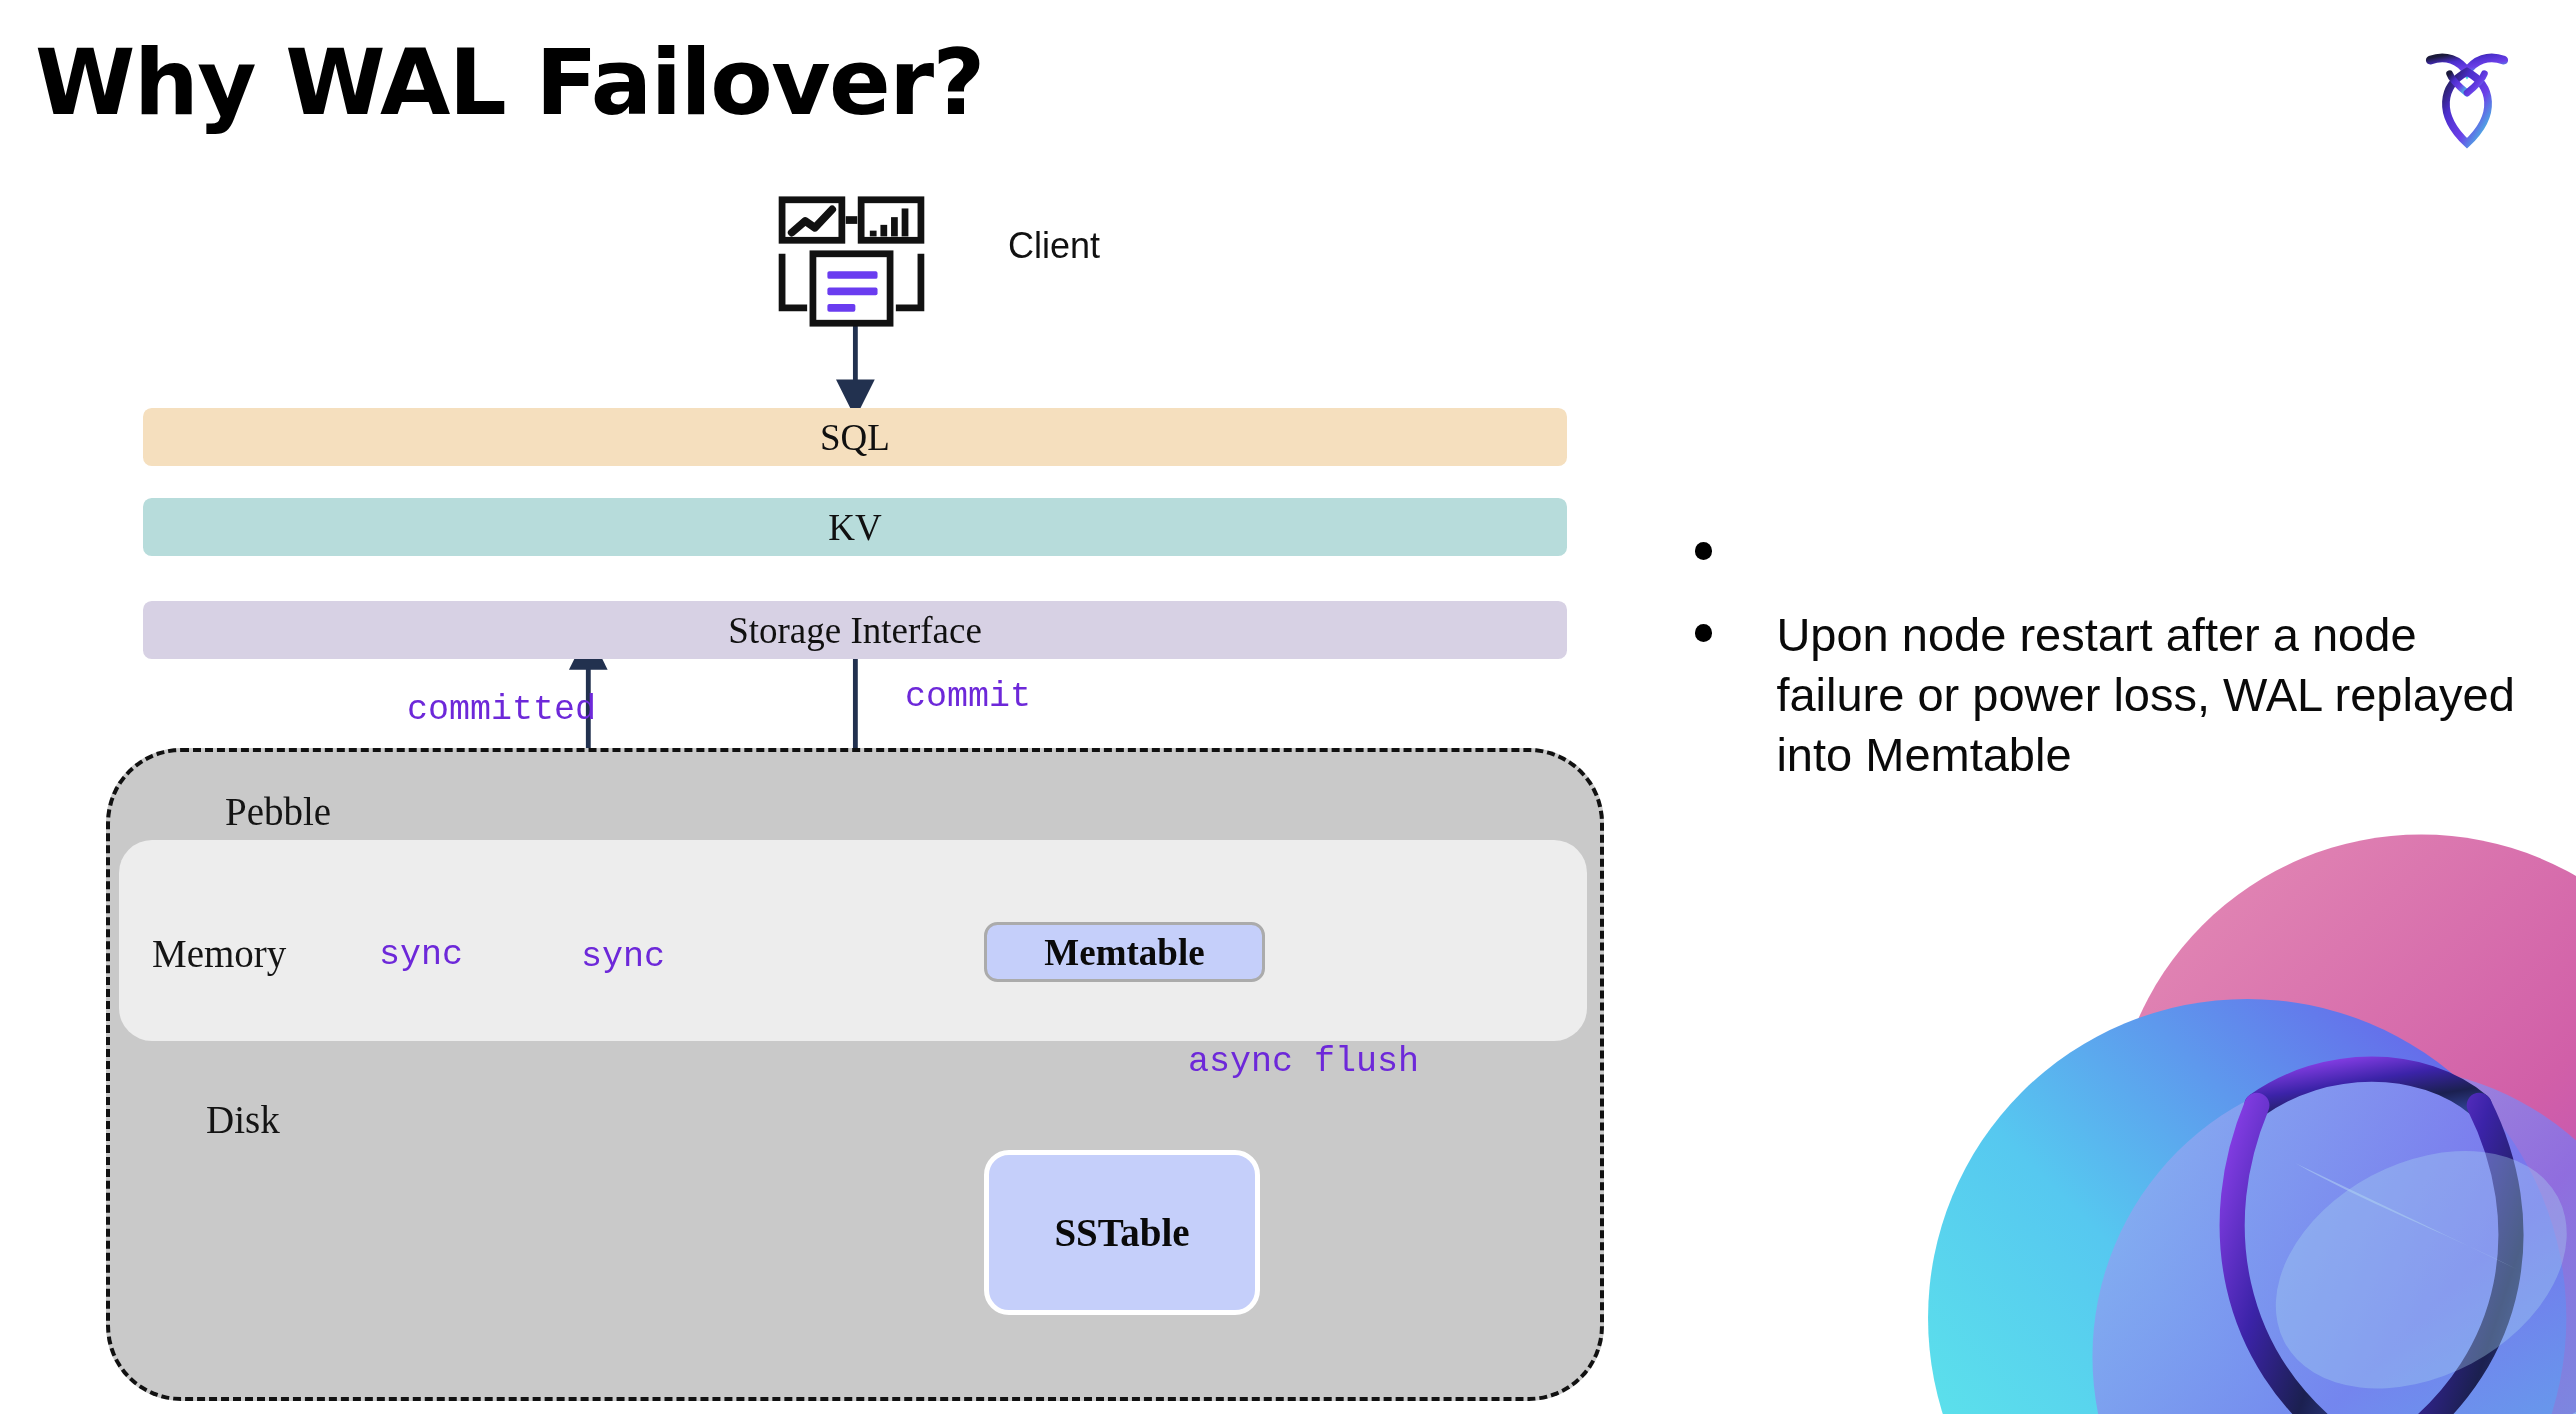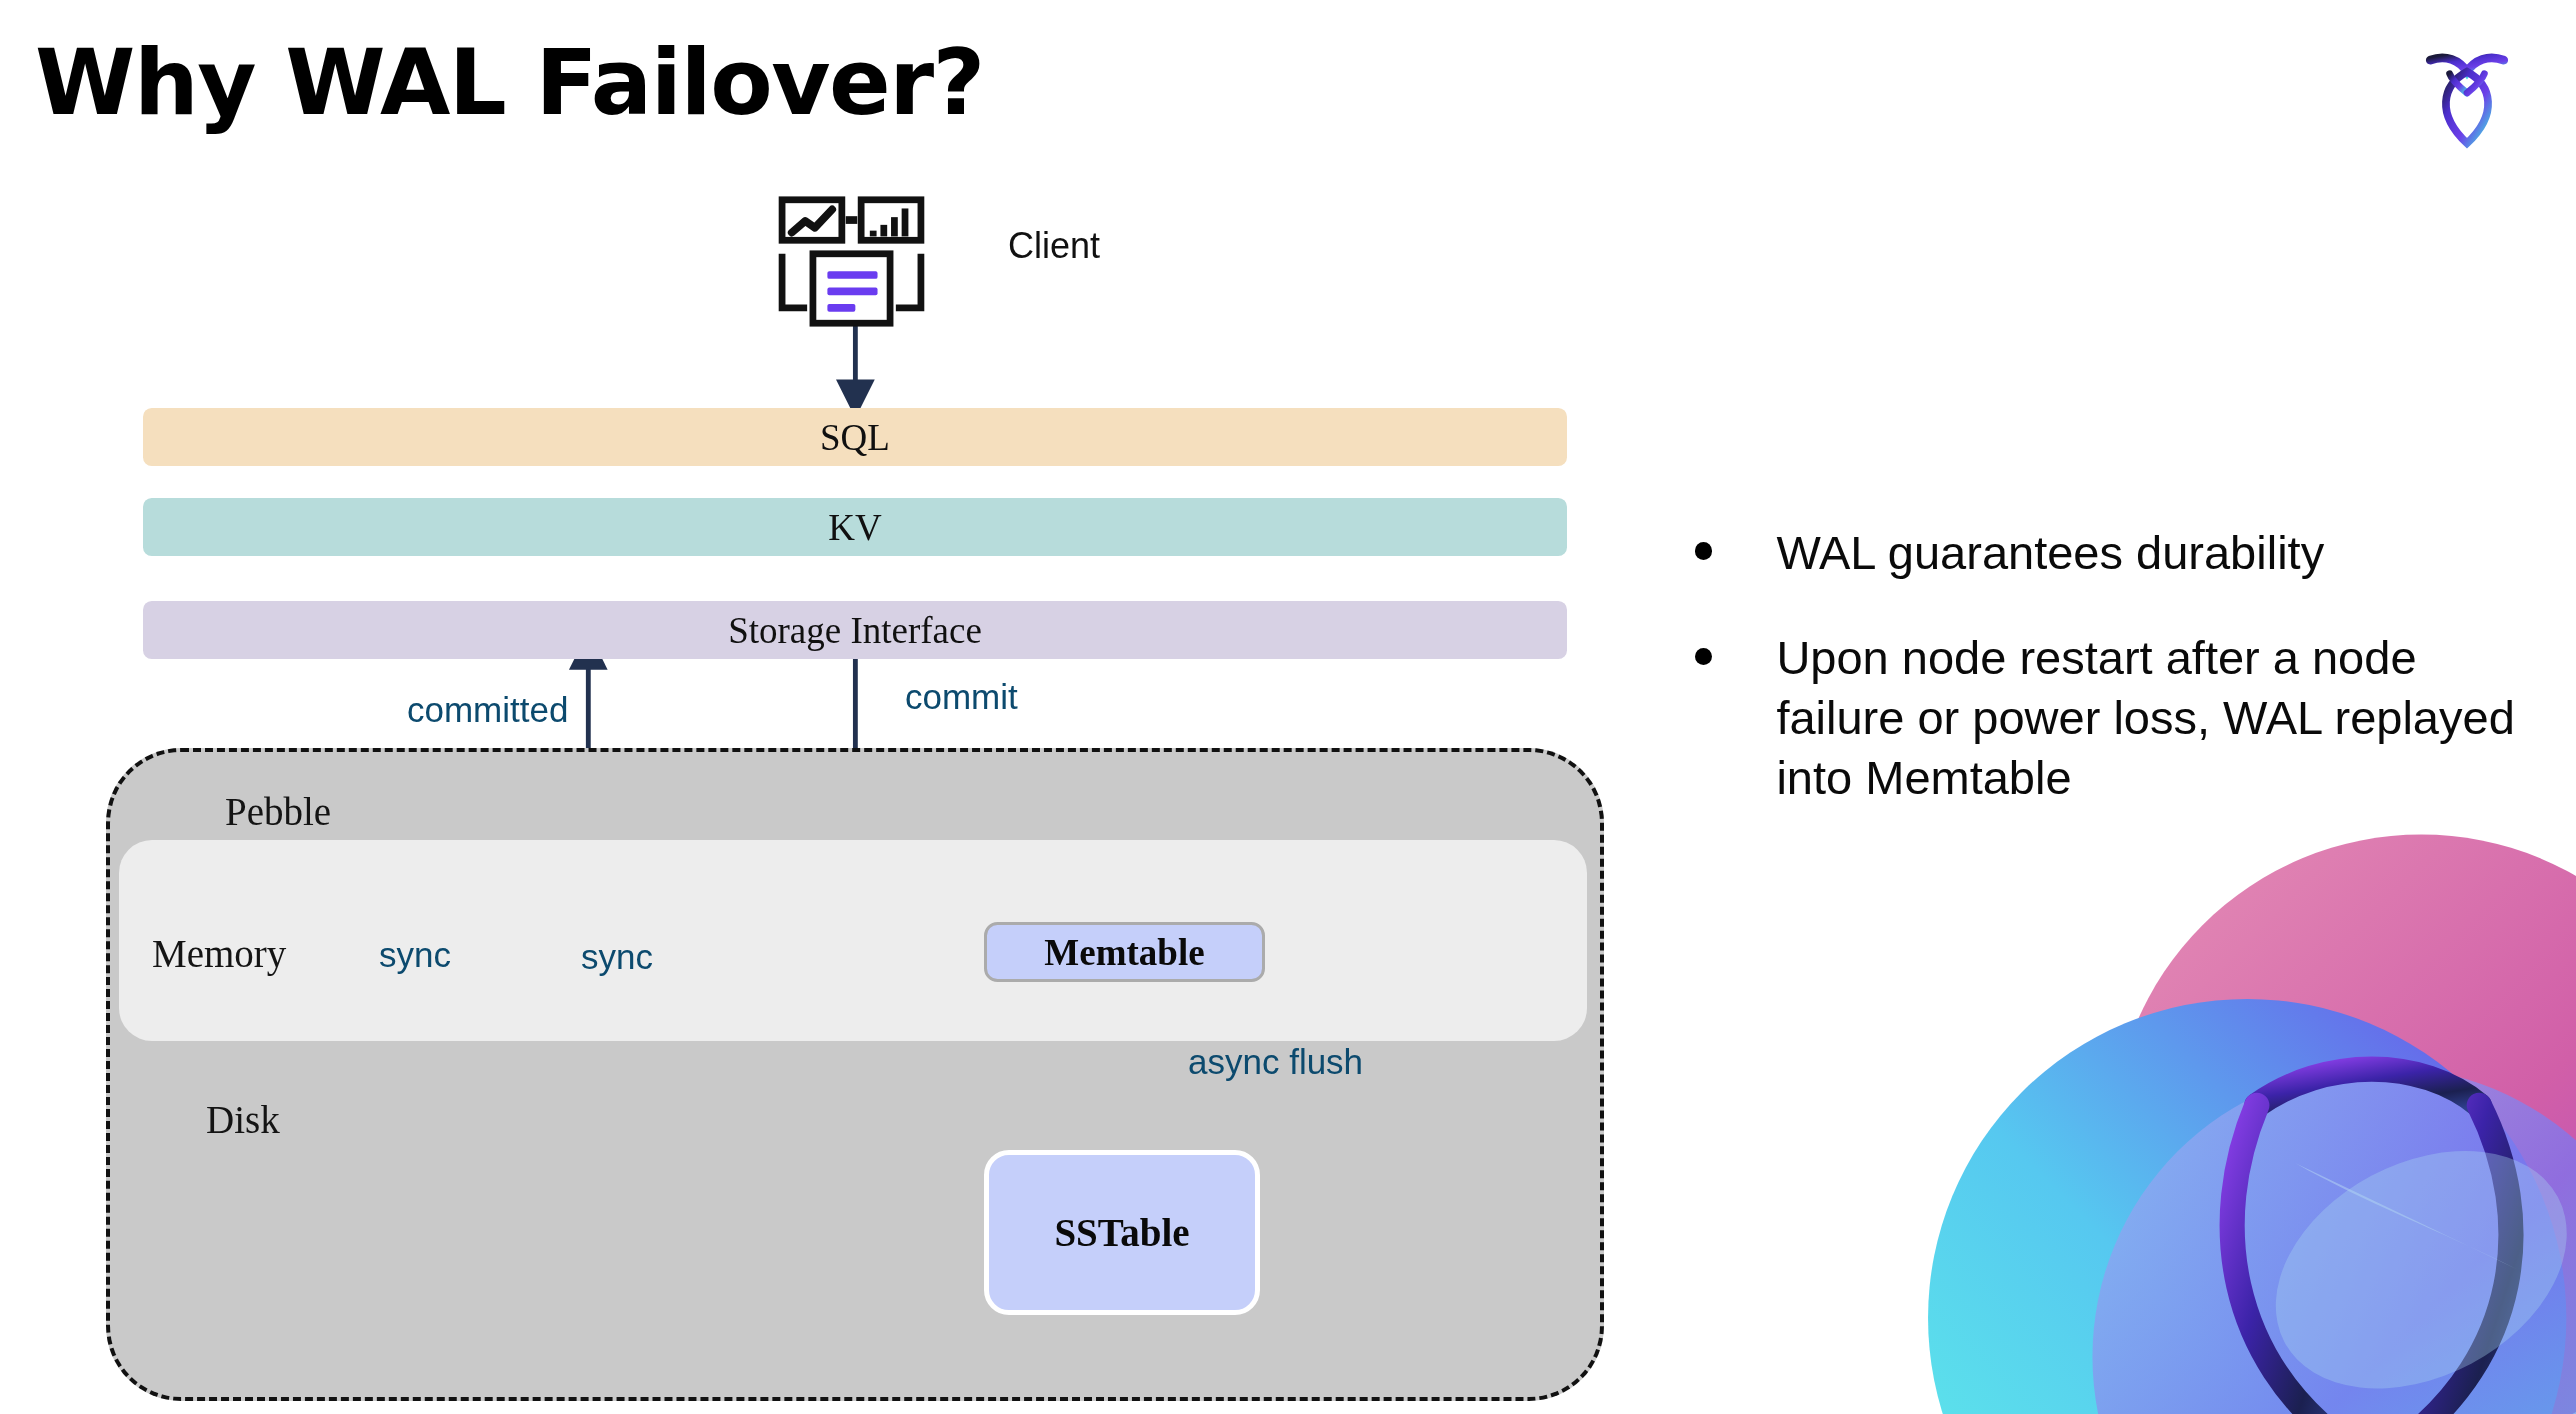--- a/index.html
+++ b/index.html
@@ -99,23 +99,23 @@
     color: #141414;
     white-space: nowrap;
   }
   #label-pebble { left: 225px; top: 789px; }
   #label-memory { left: 152px; top: 931px; }
   #label-disk   { left: 206px; top: 1097px; text-align: right; }
 
   
   .edge-label {
     position: absolute;
-    font-family: Liberation Sans, sans-serif;
+    font-family: Liberation Mono, monospace;
     font-size: 35px;
-    color: #0c4a6e;
+    color: #6d28d9;
     white-space: nowrap;
     text-align: right;
   }
   #lbl-committed { left: 407px; top: 690px; }
   #lbl-commit    { left: 905px; top: 677px; }
   #lbl-sync-1    { left: 379px; top: 935px; }
   #lbl-sync-2    { left: 581px; top: 937px; }
   #lbl-asyncflush{ left: 1188px; top: 1042px; }
 
   
@@ -299,21 +299,20 @@
     <div class="edge-label" id="lbl-sync-2">sync</div>
     <div class="edge-label" id="lbl-asyncflush">async flush</div>
 
     <div class="comp-box" id="box-memtable">Memtable</div>
     <div class="comp-box" id="box-sstable">SSTable</div>
   </div>
 
   <div id="bullets">
     <div class="bullet-row">
       <div class="bullet-dot"></div>
-      <div class="bullet-text">WAL guarantees durability</div>
     </div>
     <div class="bullet-row">
       <div class="bullet-dot"></div>
       <div class="bullet-text">Upon node restart after a node failure or power loss, WAL replayed into Memtable</div>
     </div>
   </div>
 
 </div>
 
 

